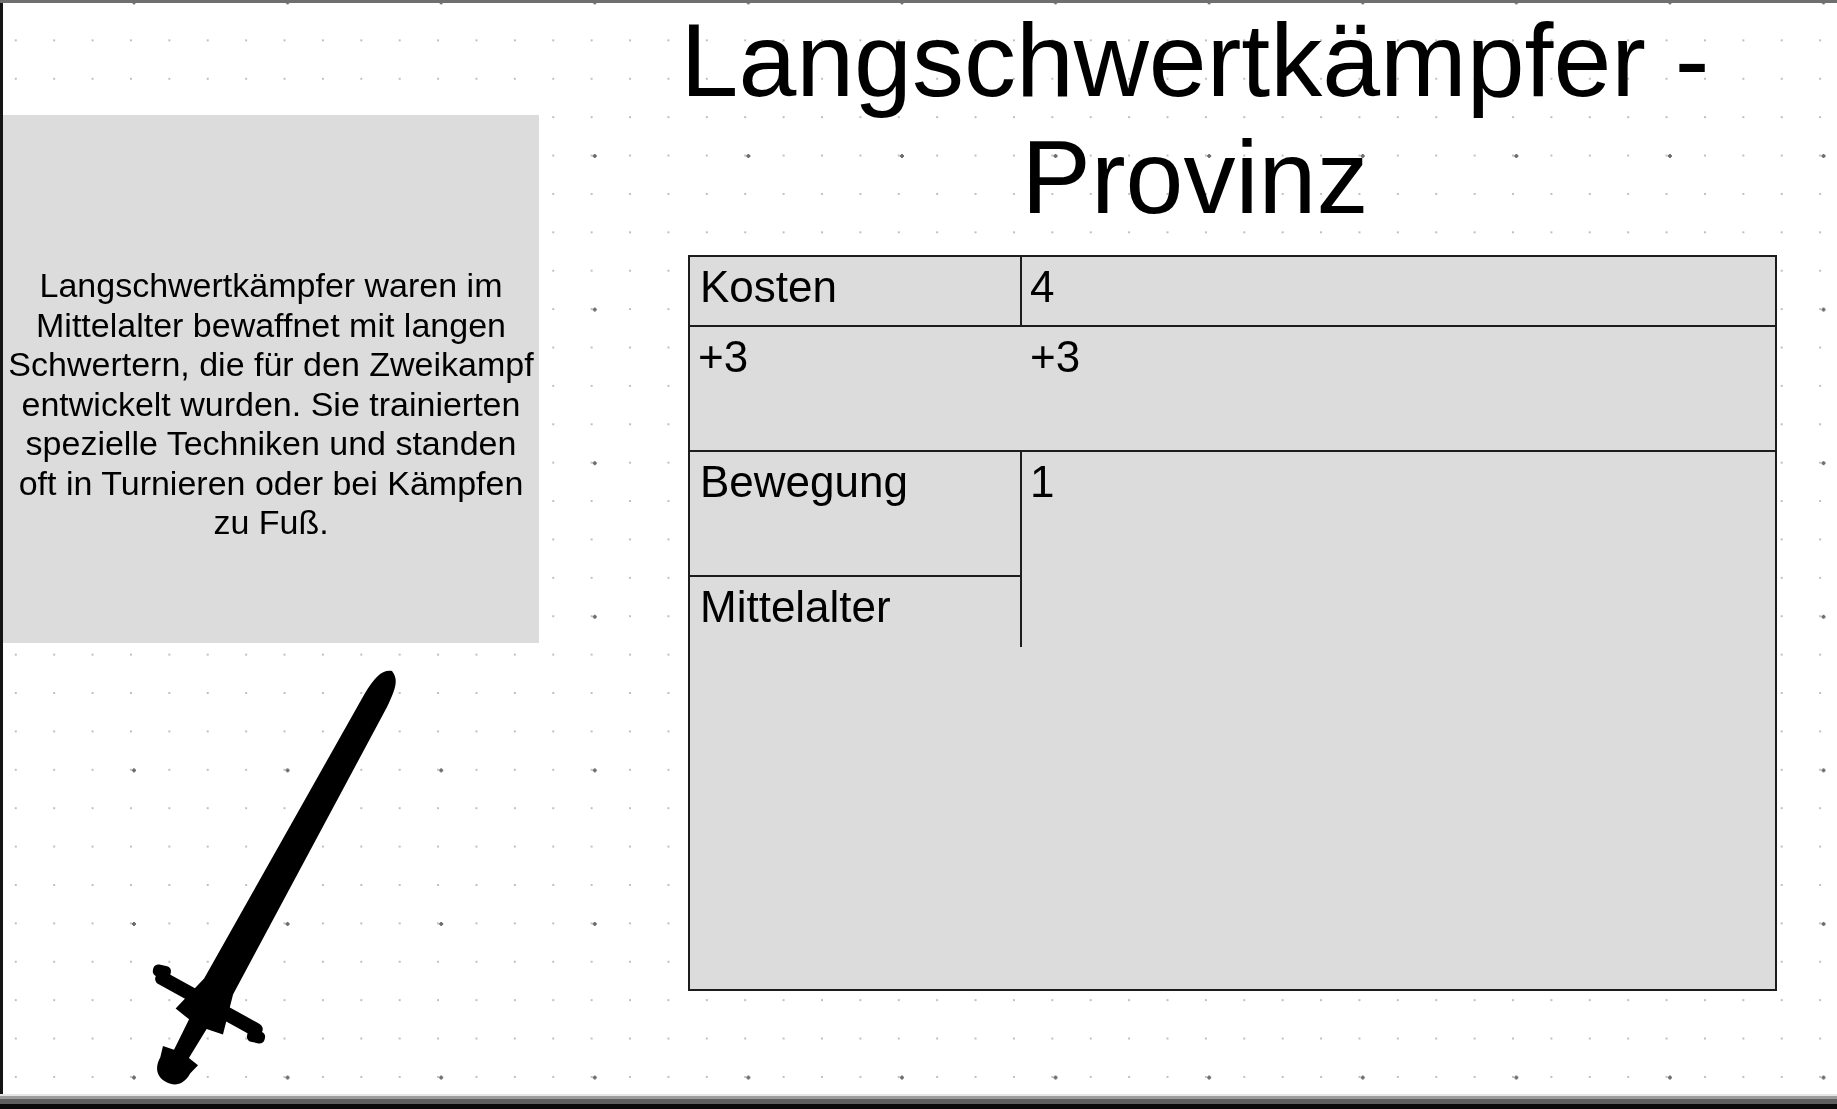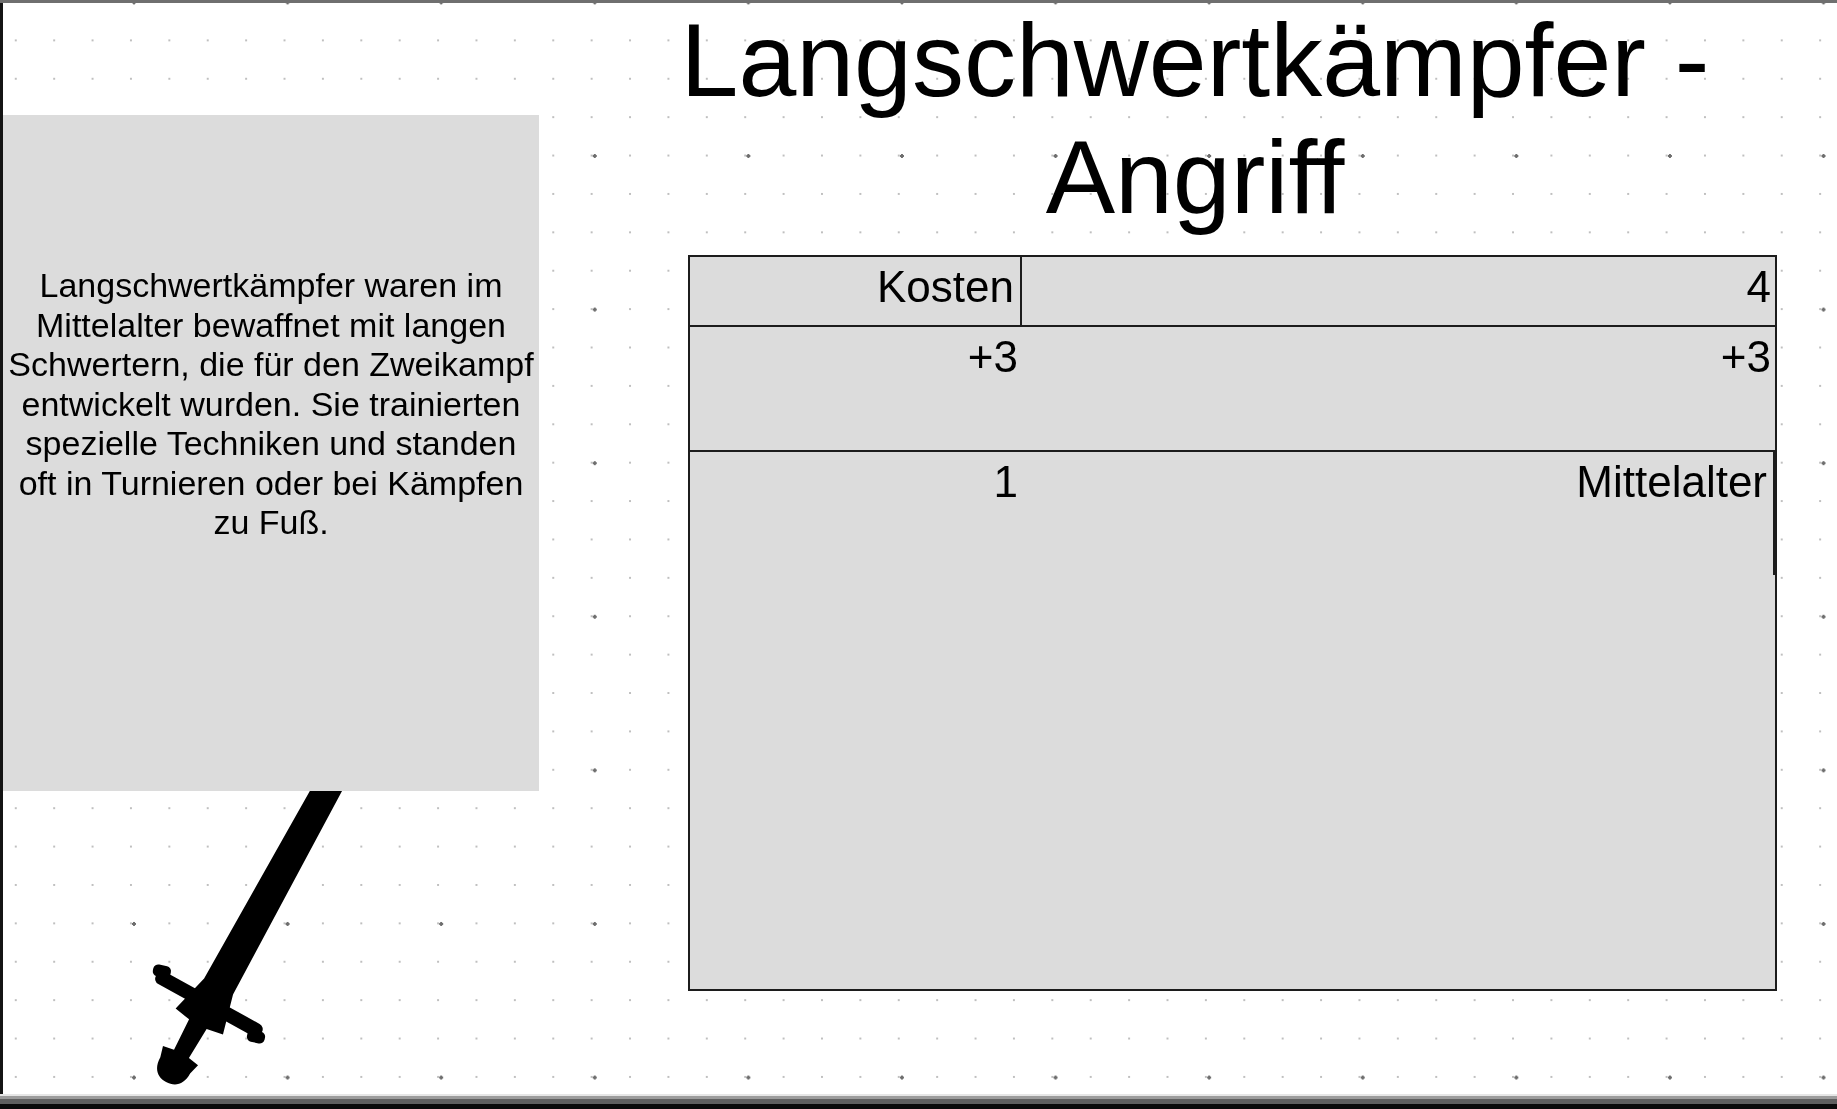--- a/index.html
+++ b/index.html
@@ -23,59 +23,60 @@
     background-size:153.6px 153.6px, 38.4px 38.4px;
     background-position:129px 151px, 11.8px 36.4px;
   }
   
   .title-box{
     position:absolute;left:560px;top:2px;width:1270px;z-index:10;
     font-size:104px;line-height:117px;text-align:center;letter-spacing:0;
   }
   
   .desc-box{
-    position:absolute;left:3px;top:115px;width:536px;height:676px;z-index:10;
+    position:absolute;left:3px;top:115px;width:536px;height:528px;z-index:10;
     background:#dcdcdc;
   }
   .desc-text{
     position:absolute;top:151px;left:0;right:0;padding:0 4px;
     font-size:34px;line-height:39.5px;text-align:center;
   }
   
   .stats-table{
     position:absolute;left:688px;top:255px;width:1089px;height:736px;z-index:10;
     background:#dcdcdc;border:2px solid #1c1c1c;box-sizing:border-box;
     display:grid;grid-template-columns:332px 1fr;grid-template-rows:68px 125px 125px 72px 1fr;
-    font-size:44px;line-height:57px;text-align:right;
+    font-size:44px;line-height:57px;
   }
   .cell{box-sizing:border-box;padding:1px 6px 0 10px;overflow:hidden;}
   .cell.label{border-right:2px solid #1c1c1c;}
   .cell.value{padding-left:8px;padding-right:4px;}
   .cell.rt{border-top:2px solid #1c1c1c;}
   
   .sword-wrap{position:absolute;left:0;top:0;width:1837px;height:1109px;z-index:5;pointer-events:none;}
 </style>
 </head>
 <body>
 
 <div class="grid-layer"></div>
 
 <div class="title-box">
-  <span>Langschwertkämpfer - Angriff</span>
+  <span>Langschwertkämpfer - Provinz</span>
 </div>
 
 <div class="desc-box">
   <div class="desc-text">Langschwertkämpfer waren im Mittelalter bewaffnet mit langen Schwertern, die für den Zweikampf entwickelt wurden. Sie trainierten spezielle Techniken und standen oft in Turnieren oder bei Kämpfen zu Fuß.</div>
 </div>
 
 <div class="stats-table">
   <div class="cell label"><span>Kosten</span></div>
   <div class="cell value"><span>4</span></div>
   <div class="cell value rt"><span>+3</span></div>
   <div class="cell value rt"><span>+3</span></div>
+  <div class="cell label rt"><span>Bewegung</span></div>
   <div class="cell value rt"><span>1</span></div>
   <div class="cell label rt"><span>Mittelalter</span></div>
 </div>
 
 <div class="sword-wrap">
   <svg width="1837" height="1109" viewBox="0 0 1837 1109" xmlns="http://www.w3.org/2000/svg">
     <g transform="translate(392,671) rotate(28.8)" fill="#000000">
 
       <path d="M 0,0
                C 10,4 12,14 13,34

